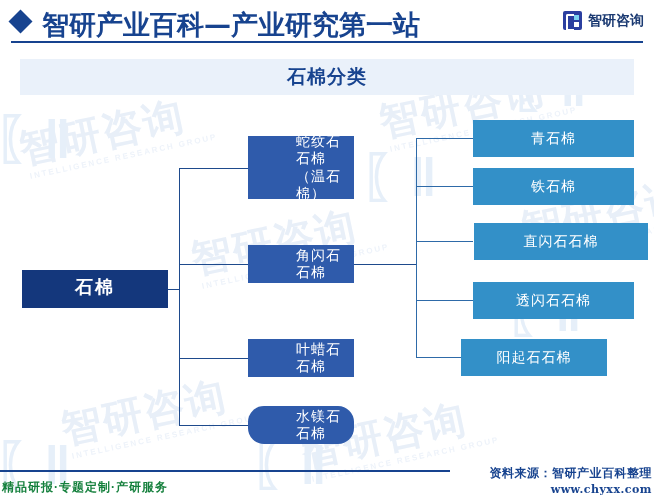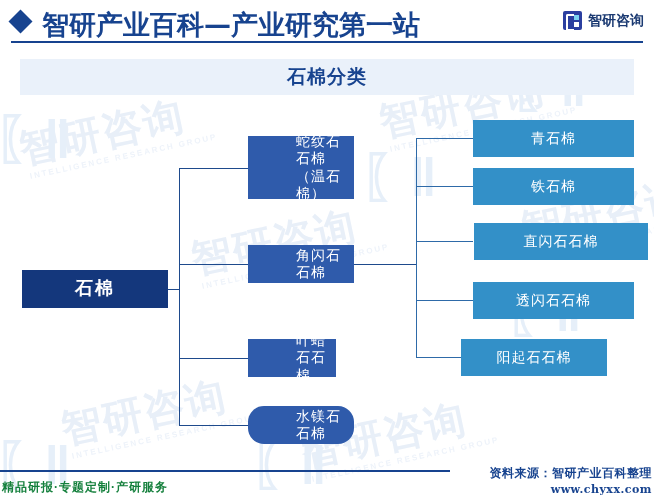--- a/index.html
+++ b/index.html
@@ -99,21 +99,21 @@
     display: flex; align-items: center; justify-content: center;
     color: #ffffff; text-align: left;
     line-height: 1.22;
     white-space: pre-line;
     z-index: 2;
   }
   .node.root {
     background: #14377c;
     font-size: 18px; font-weight: 700;
     letter-spacing: 2px;
-    font-family: Liberation Sans, sans-serif;
+    font-family: Liberation Mono, monospace;
   }
   .node.lvl2 {
     background: #2f5bab;
     font-size: 14px; font-weight: 400;
     letter-spacing: 1px;
     padding-left: 48px;
   }
   .node.lvl3 {
     background: #3390c8;
     font-size: 14px; font-weight: 400;
@@ -211,21 +211,21 @@
     <div class="edge h2" style="left:416px; top:186px; width:57px;"></div>
     <div class="edge h2" style="left:416px; top:241px; width:57px;"></div>
     <div class="edge h2" style="left:416px; top:300px; width:57px;"></div>
     <div class="edge h2" style="left:416px; top:357px; width:57px;"></div>
 
     <div class="node root" style="left:22px; top:270px; width:146px; height:38px;">石棉</div>
 
     <div class="node lvl2" style="left:248px; top:136px; width:106px; height:63px;">蛇纹石石棉
 （温石棉）</div>
     <div class="node lvl2" style="left:248px; top:245px; width:106px; height:38px;">角闪石石棉</div>
-    <div class="node lvl2" style="left:248px; top:339px; width:88px; height:38px;">叶蜡石石棉</div>
+    <div class="node lvl2" style="left:248px; top:339px; width:106px; height:38px;">叶蜡石石棉</div>
     <div class="node lvl2" style="left:248px; top:406px; width:106px; height:38px;border-radius:16px;">水镁石石棉</div>
 
     <div class="node lvl3" style="left:473px; top:120px; width:161px; height:37px;">青石棉</div>
     <div class="node lvl3" style="left:473px; top:168px; width:161px; height:37px;">铁石棉</div>
     <div class="node lvl3" style="left:474px; top:223px; width:174px; height:37px;">直闪石石棉</div>
     <div class="node lvl3" style="left:473px; top:282px; width:161px; height:37px;">透闪石石棉</div>
     <div class="node lvl3" style="left:461px; top:339px; width:146px; height:37px;">阳起石石棉</div>
 
   </div>
 

